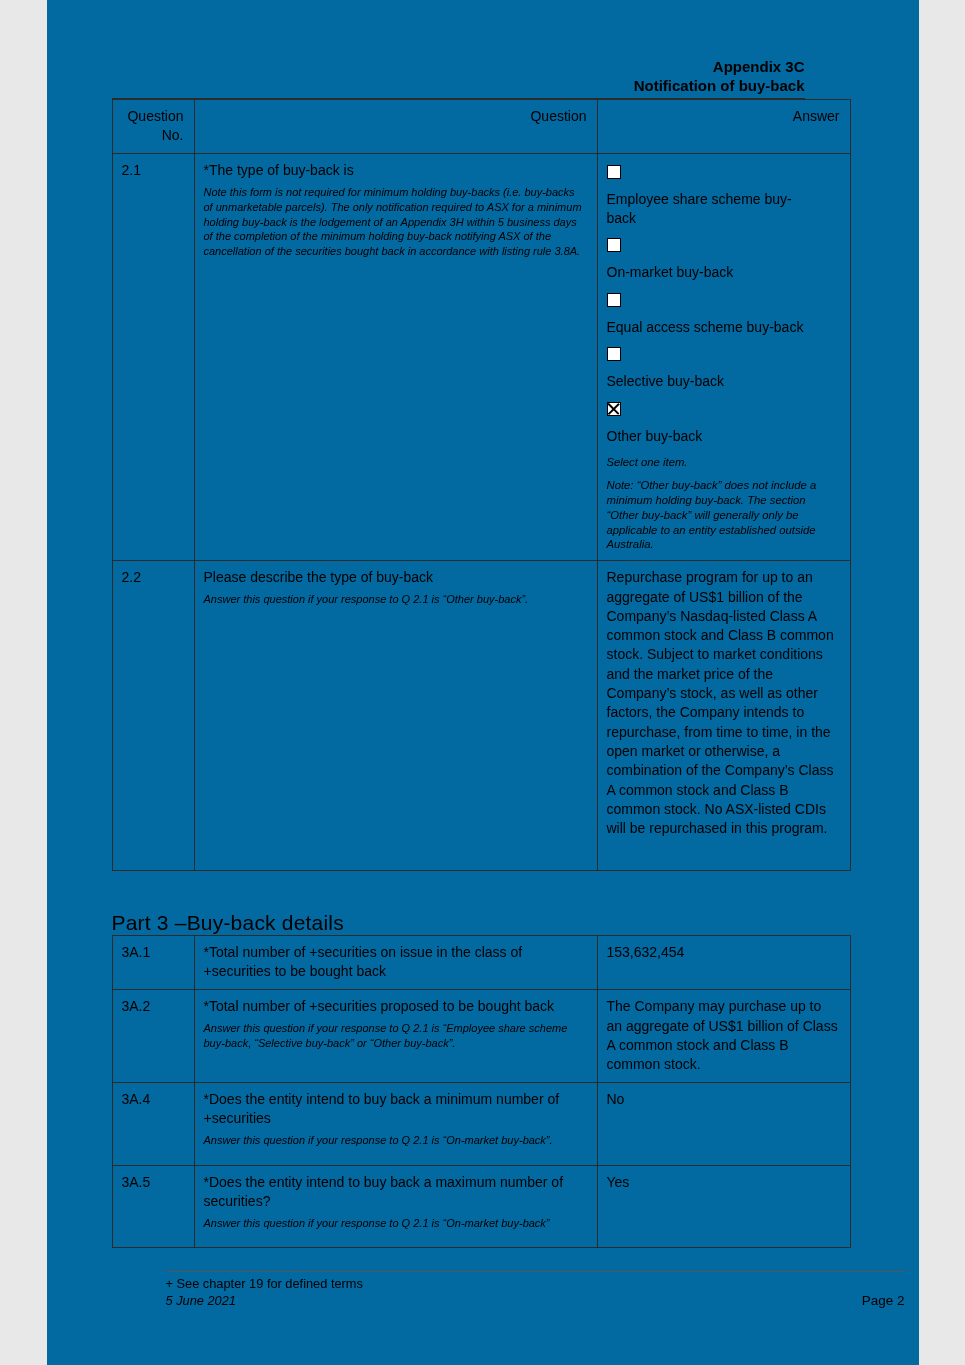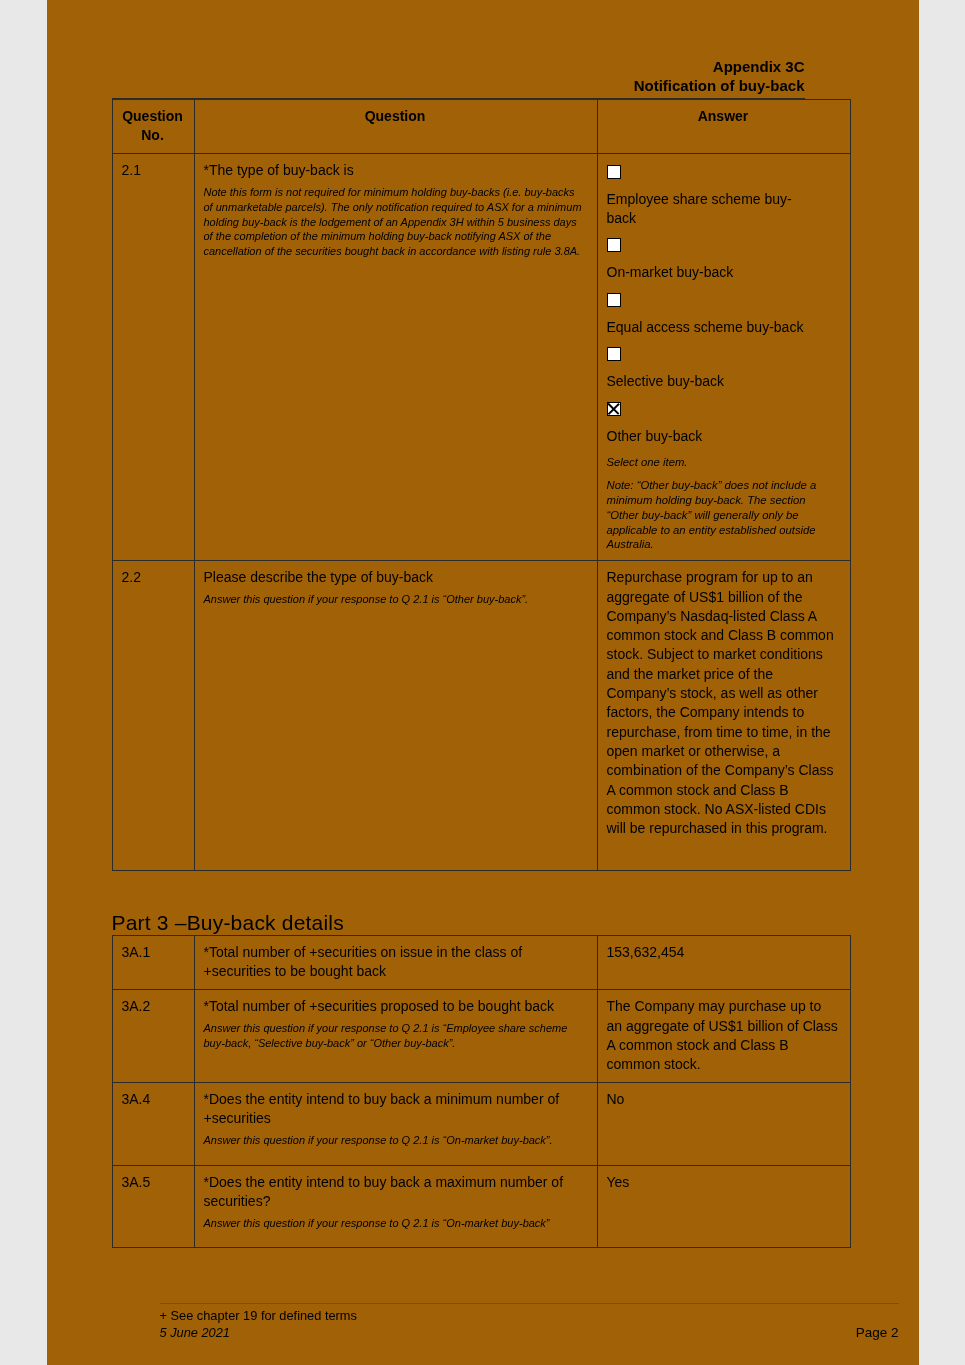--- a/index.html
+++ b/index.html
@@ -1,20 +1,20 @@
 <!DOCTYPE html>
 <html><head>
 <meta charset="utf-8">
 <style>
   html, body { margin:0; padding:0; background:#e8e8e8; }
   .page {
     position:relative;
     width:872px; height:1365px;
     margin:0 auto;
-    background:#a16207;
+    background:#0369a1;
     box-sizing:border-box;
     padding:57px 114px 0 65px;
     font-family:"Liberation Sans","DejaVu Sans",sans-serif;
     color:#000;
     overflow:hidden;
   }
   
   .doc-header { text-align:right; font-weight:bold; font-size:15px; line-height:19px; }
   .header-rule { border-bottom:1.6px solid #2b2b2b; margin-top:3px; }
 
@@ -29,21 +29,21 @@
   table.qtable col.c2 { width:403px; }
   table.qtable col.c3 { width:253px; }
   table.qtable th, table.qtable td {
     border:1.2px solid #2b2b2b;
     vertical-align:top;
     padding:7px 10px 8px 9px;
     font-size:14px; line-height:19px;
     box-sizing:border-box;
     word-wrap:break-word;
   }
-  table.qtable th { text-align:center; font-weight:bold; height:46px; }
+  table.qtable th { text-align:right; font-weight:normal; height:46px; }
   td.qno { padding-left:9px; }
   p.qtext { margin:0; }
   p.qnote { margin:5px 0 0 0; font-style:italic; font-size:11px; line-height:14.8px; }
   td.acell p.answer { margin:0; line-height:19.3px; }
 
   tr.row-21 td { height:270px; }
   tr.row-22 td { height:310px; }
   tr.row-3a1 td { height:48px; }
   tr.row-3a2 td { height:87px; }
   tr.row-3a4 td { height:83px; }
@@ -64,24 +64,24 @@
     width:15.4px; height:1.5px; background:#000;
   }
   .option[data-checked="true"] .cb::before { transform:rotate(45deg); }
   .option[data-checked="true"] .cb::after  { transform:rotate(-45deg); }
   .opt-label { flex:1 1 auto; }
   p.anote { margin:9px 0 0 0; font-style:italic; font-size:11.3px; line-height:14.8px; }
   p.anote.select-note { }
 
   
   .footer {
-    position:absolute; left:113px; top:1271px; width:739px;
+    position:absolute; left:119px; top:1271px; width:739px;
     border-top:1.2px solid #555;
     padding-top:4px;
-    display:flex; justify-content:space-between; align-items:flex-end;margin-top:32px;
+    display:flex; justify-content:space-between; align-items:flex-end;
   }
   .footer-left { font-size:12.8px; line-height:16.5px; }
   .footer-date { font-style:italic; }
   .footer-page { font-size:13.5px; padding-bottom:1px; }
 </style>
 </head>
 <body>
 
 <div class="page">
 

